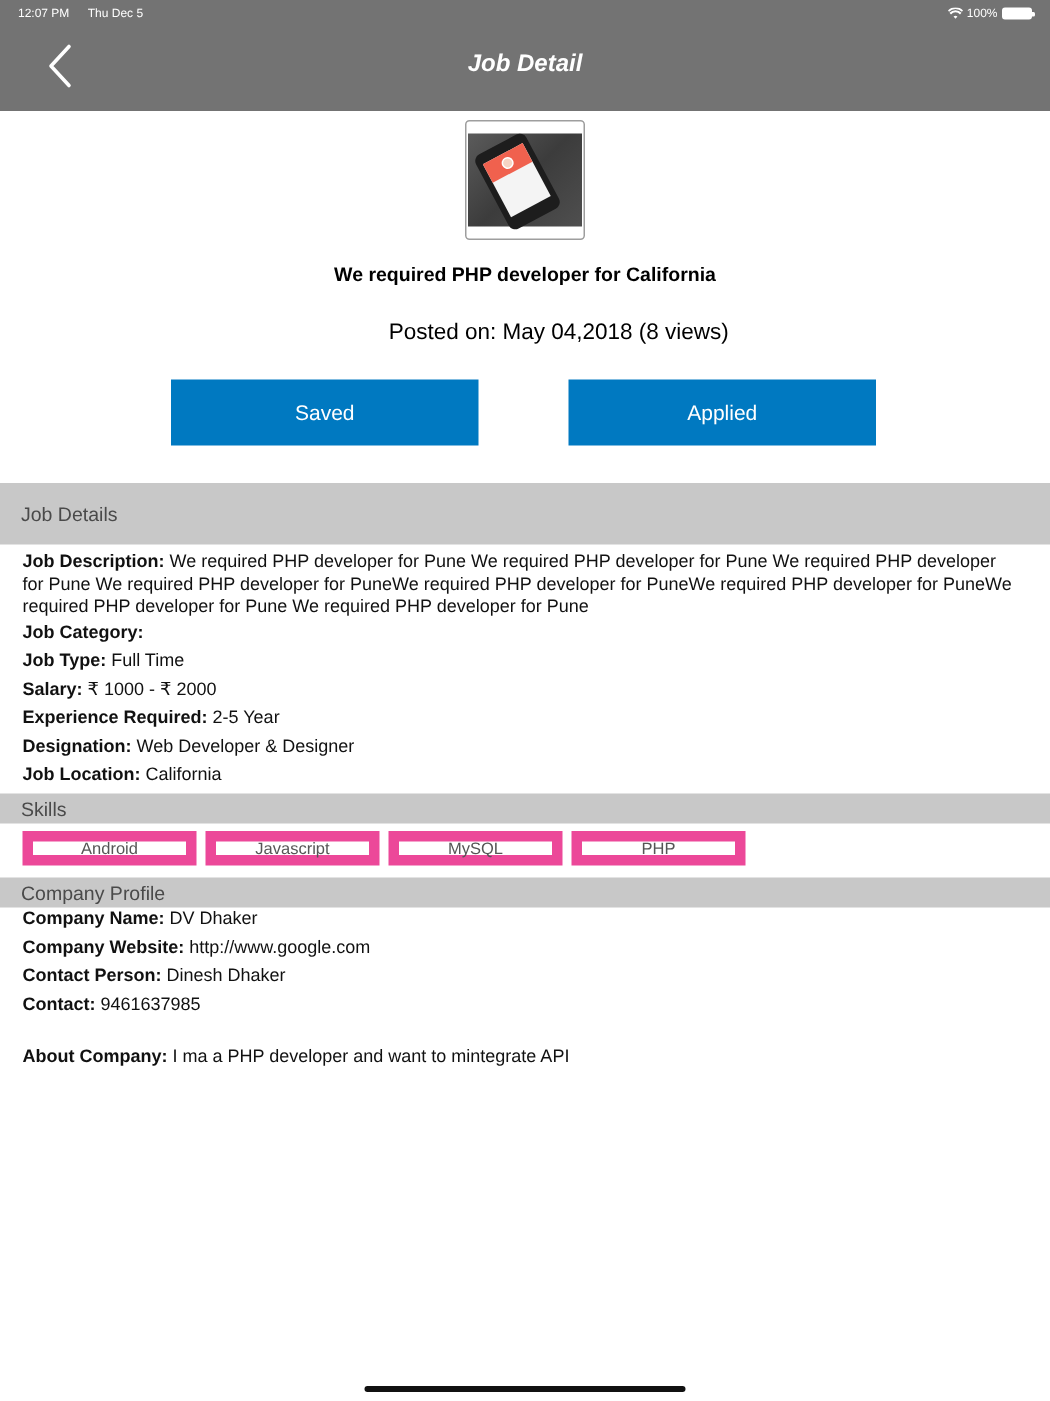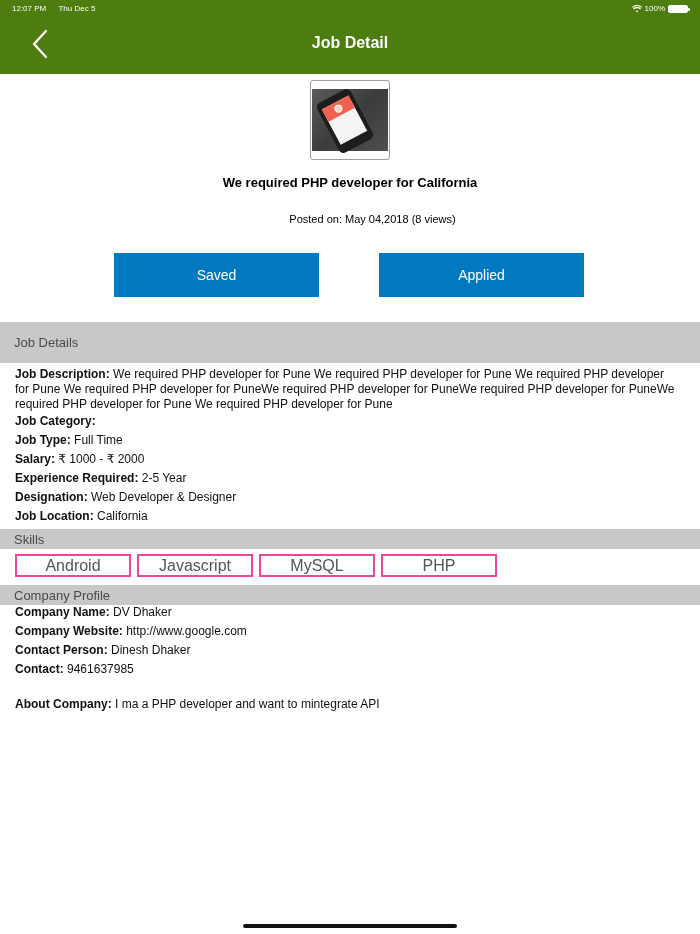--- a/index.html
+++ b/index.html
@@ -1,53 +1,53 @@
 <!DOCTYPE html>
 <html><head>
 <meta charset="utf-8">
 <style>
   * { box-sizing: border-box; margin: 0; padding: 0; }
   html, body { width: 700px; height: 934px; background: #ffffff; overflow: hidden; }
   body { font-family: "Liberation Sans", "DejaVu Sans", sans-serif; color: #000; position: relative; }
 
-  .header { position: absolute; left: 0; top: 0; width: 700px; height: 74px; background: #4d7c0f; color: #fff; }
+  .header { position: absolute; left: 0; top: 0; width: 700px; height: 74px; background: #737373; color: #fff; }
   .status { position: absolute; top: 4px; left: 12px; right: 12px; height: 12px; font-size: 8px; color: #fff; }
   .status .left { position: absolute; left: 0; top: 0; }
   .status .left span + span { margin-left: 10px; }
   .status .right { position: absolute; right: 0; top: 0; display: flex; align-items: center; gap: 3px; }
   .battery { width: 20px; height: 8px; border: 1px solid #fff; border-radius: 2px; position: relative; background: #fff; }
   .battery::after { content: ""; position: absolute; right: -3px; top: 2px; width: 2px; height: 3px; background: #fff; border-radius: 0 1px 1px 0; }
   .wifi { width: 10px; height: 8px; }
   .back-btn { position: absolute; left: 28px; top: 28px; width: 26px; height: 32px; cursor: pointer; }
-  .title { position: absolute; left: 0; right: 0; top: 34px; text-align: center; font-size: 16px; font-weight: bold; }
+  .title { position: absolute; left: 0; right: 0; top: 34px; text-align: center; font-size: 16px; font-weight: bold; font-style: italic; }
 
   .thumb { position: absolute; left: 310px; top: 80px; width: 80px; height: 80px; border: 1px solid #9e9e9e; border-radius: 3px; background: #fff; overflow: hidden; }
   .thumb .photo { position: absolute; left: 1px; top: 8px; width: 76px; height: 62px; background: linear-gradient(135deg, #5b5b5b 0%, #3c3c3c 50%, #4f4f4f 100%); }
   .phone { position: absolute; left: 14px; top: 4px; width: 38px; height: 56px; background: #1d1d1d; border-radius: 5px; transform: rotate(-28deg); }
   .phone .screen { position: absolute; left: 4px; top: 7px; width: 30px; height: 40px; background: #f4f4f4; }
   .phone .screen .band { position: absolute; left: 0; top: 0; width: 30px; height: 14px; background: #f0614e; }
   .phone .screen .dot { position: absolute; left: 11px; top: 3px; width: 8px; height: 8px; border-radius: 50%; background: #f6d4c4; border: 1px solid #fff; }
 
   .job-title { position: absolute; left: 0; right: 0; top: 175px; text-align: center; font-size: 13px; font-weight: bold; }
-  .posted { position: absolute; left: 0; right: 0; top: 213px; text-align: center; font-size: 11px; padding-left: 45px; }
+  .posted { position: absolute; left: 0; right: 0; top: 213px; text-align: center; font-size: 15px; padding-left: 45px; }
 
   .btn { position: absolute; top: 253px; width: 205px; height: 44px; background: #0079c1; color: #fff; font-size: 14px; display: flex; align-items: center; justify-content: center; cursor: pointer; text-align: right; }
   .btn.saved { left: 114px; }
   .btn.applied { left: 379px; }
 
   .section-hdr { position: absolute; left: 0; width: 700px; background: #c8c8c8; color: #4a4a4a; font-size: 13px; padding-left: 14px; display: flex; align-items: center; }
   .sec-job { top: 322px; height: 41px; }
   .sec-skills { top: 529px; height: 20px; }
   .sec-company { top: 585px; height: 20px; }
 
   .field { position: absolute; left: 15px; right: 20px; font-size: 12px; line-height: 15px; color: #111; }
   .field b { font-weight: bold; }
 
   .skills { position: absolute; left: 15px; top: 554px; display: flex; gap: 6px; }
-  .chip { width: 116px; height: 23px; border: 2px solid #ec4899; background: #fff; font-size: 16px; color: #555; display: flex; align-items: center; justify-content: center; cursor: pointer; white-space: nowrap; }
+  .chip { width: 116px; height: 23px; border: 7px solid #ec4899; background: #fff; font-size: 11px; color: #555; display: flex; align-items: center; justify-content: center; cursor: pointer; white-space: nowrap; }
 
   .home-indicator { position: absolute; left: 243px; top: 924px; width: 214px; height: 4px; background: #111; border-radius: 2px; }
 </style>
 </head>
 <body>
 
 <div class="header">
   <div class="status">
     <div class="left">
       <span>12:07 PM</span>

